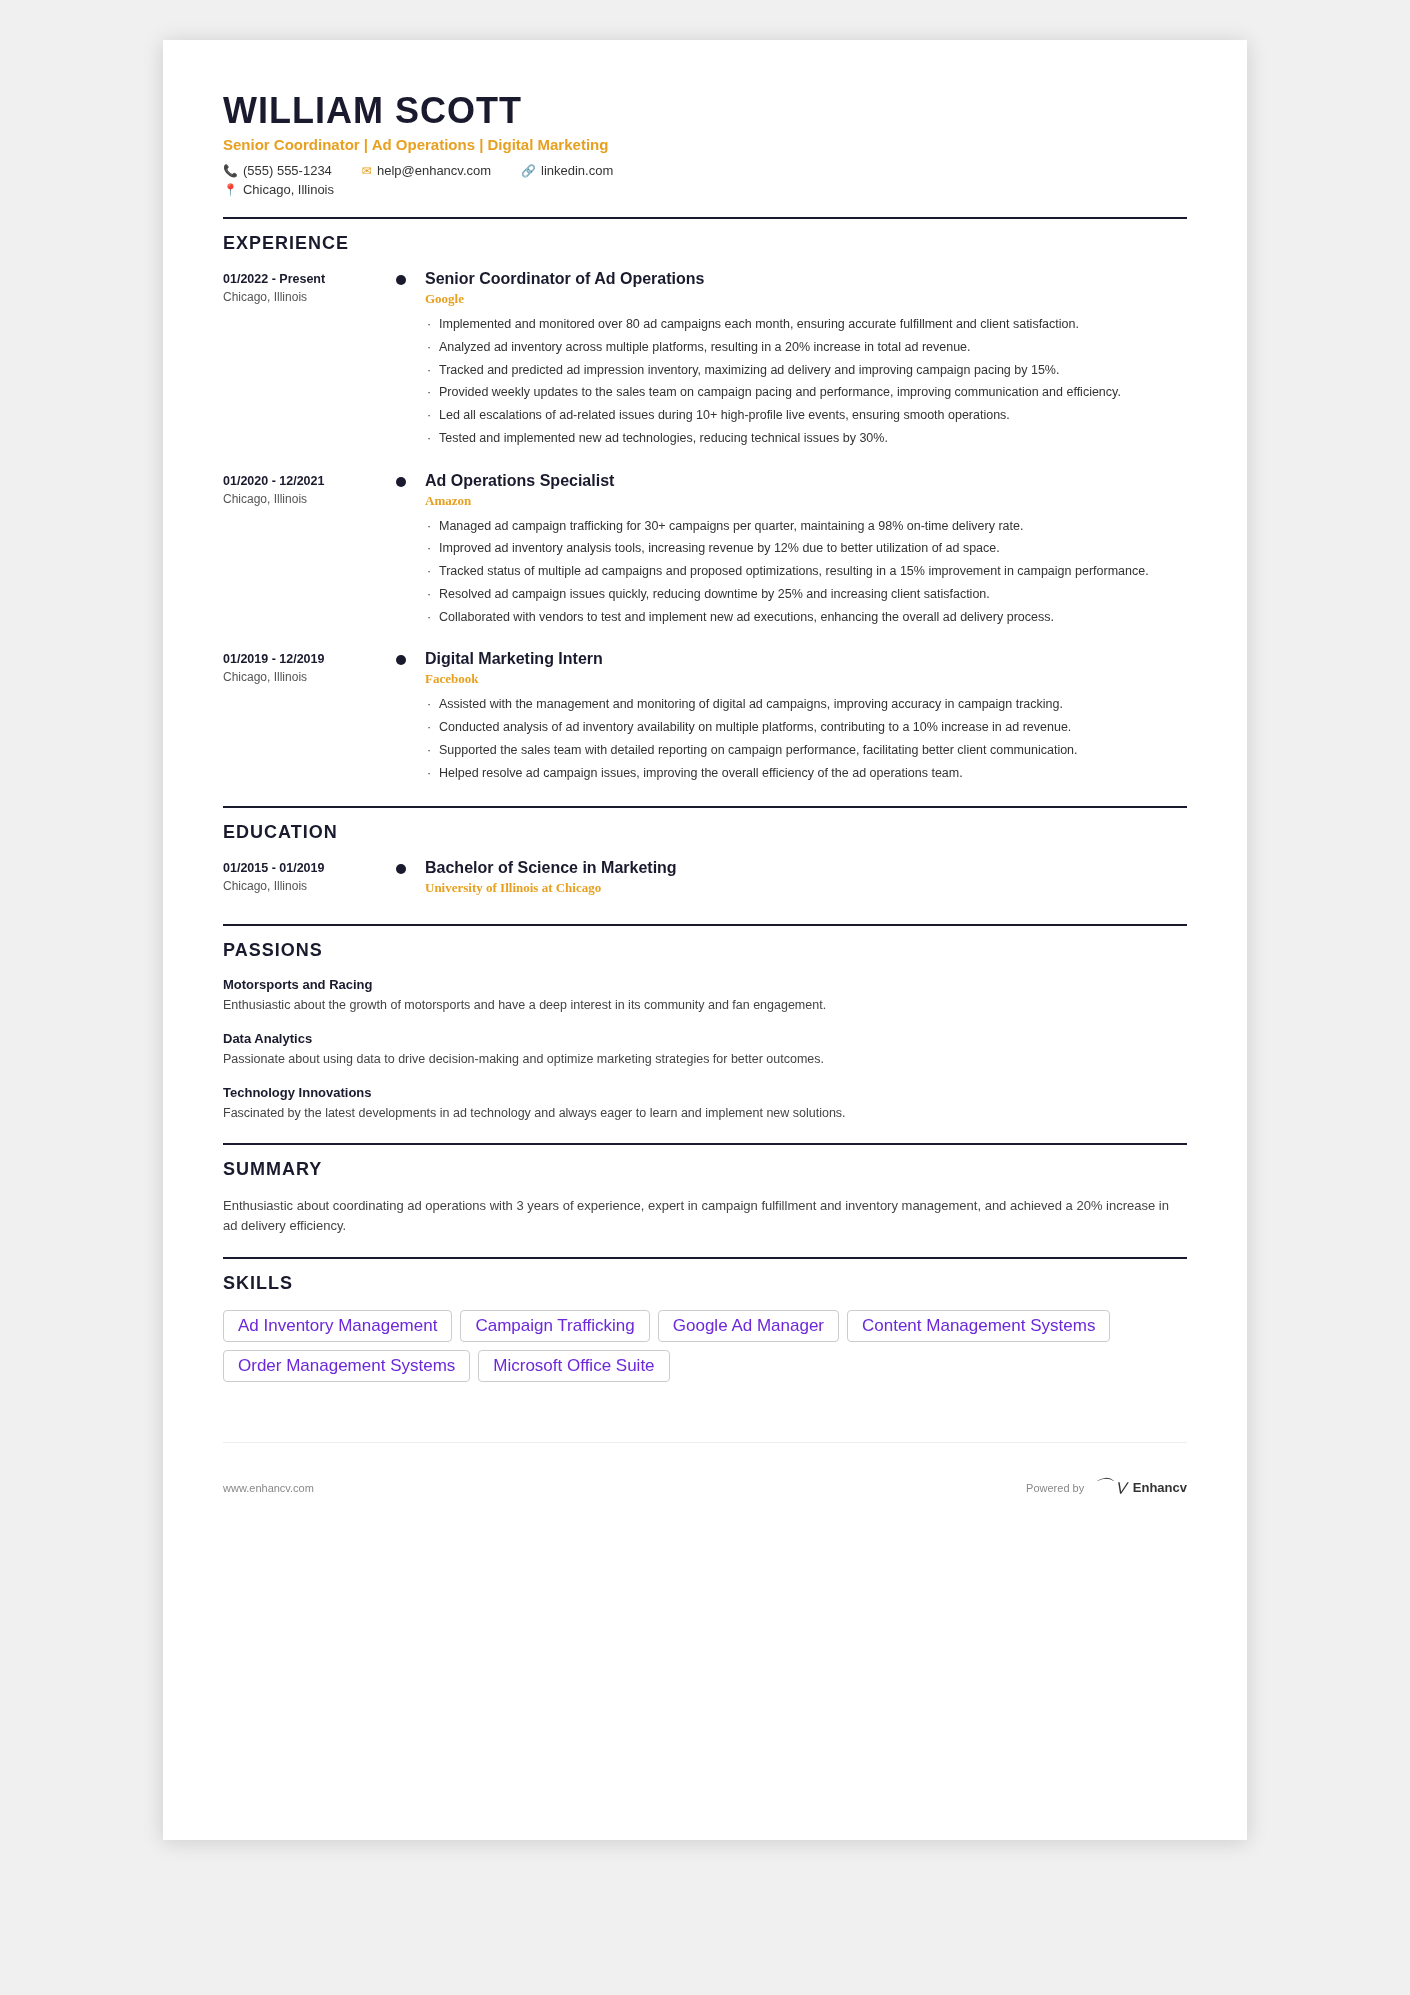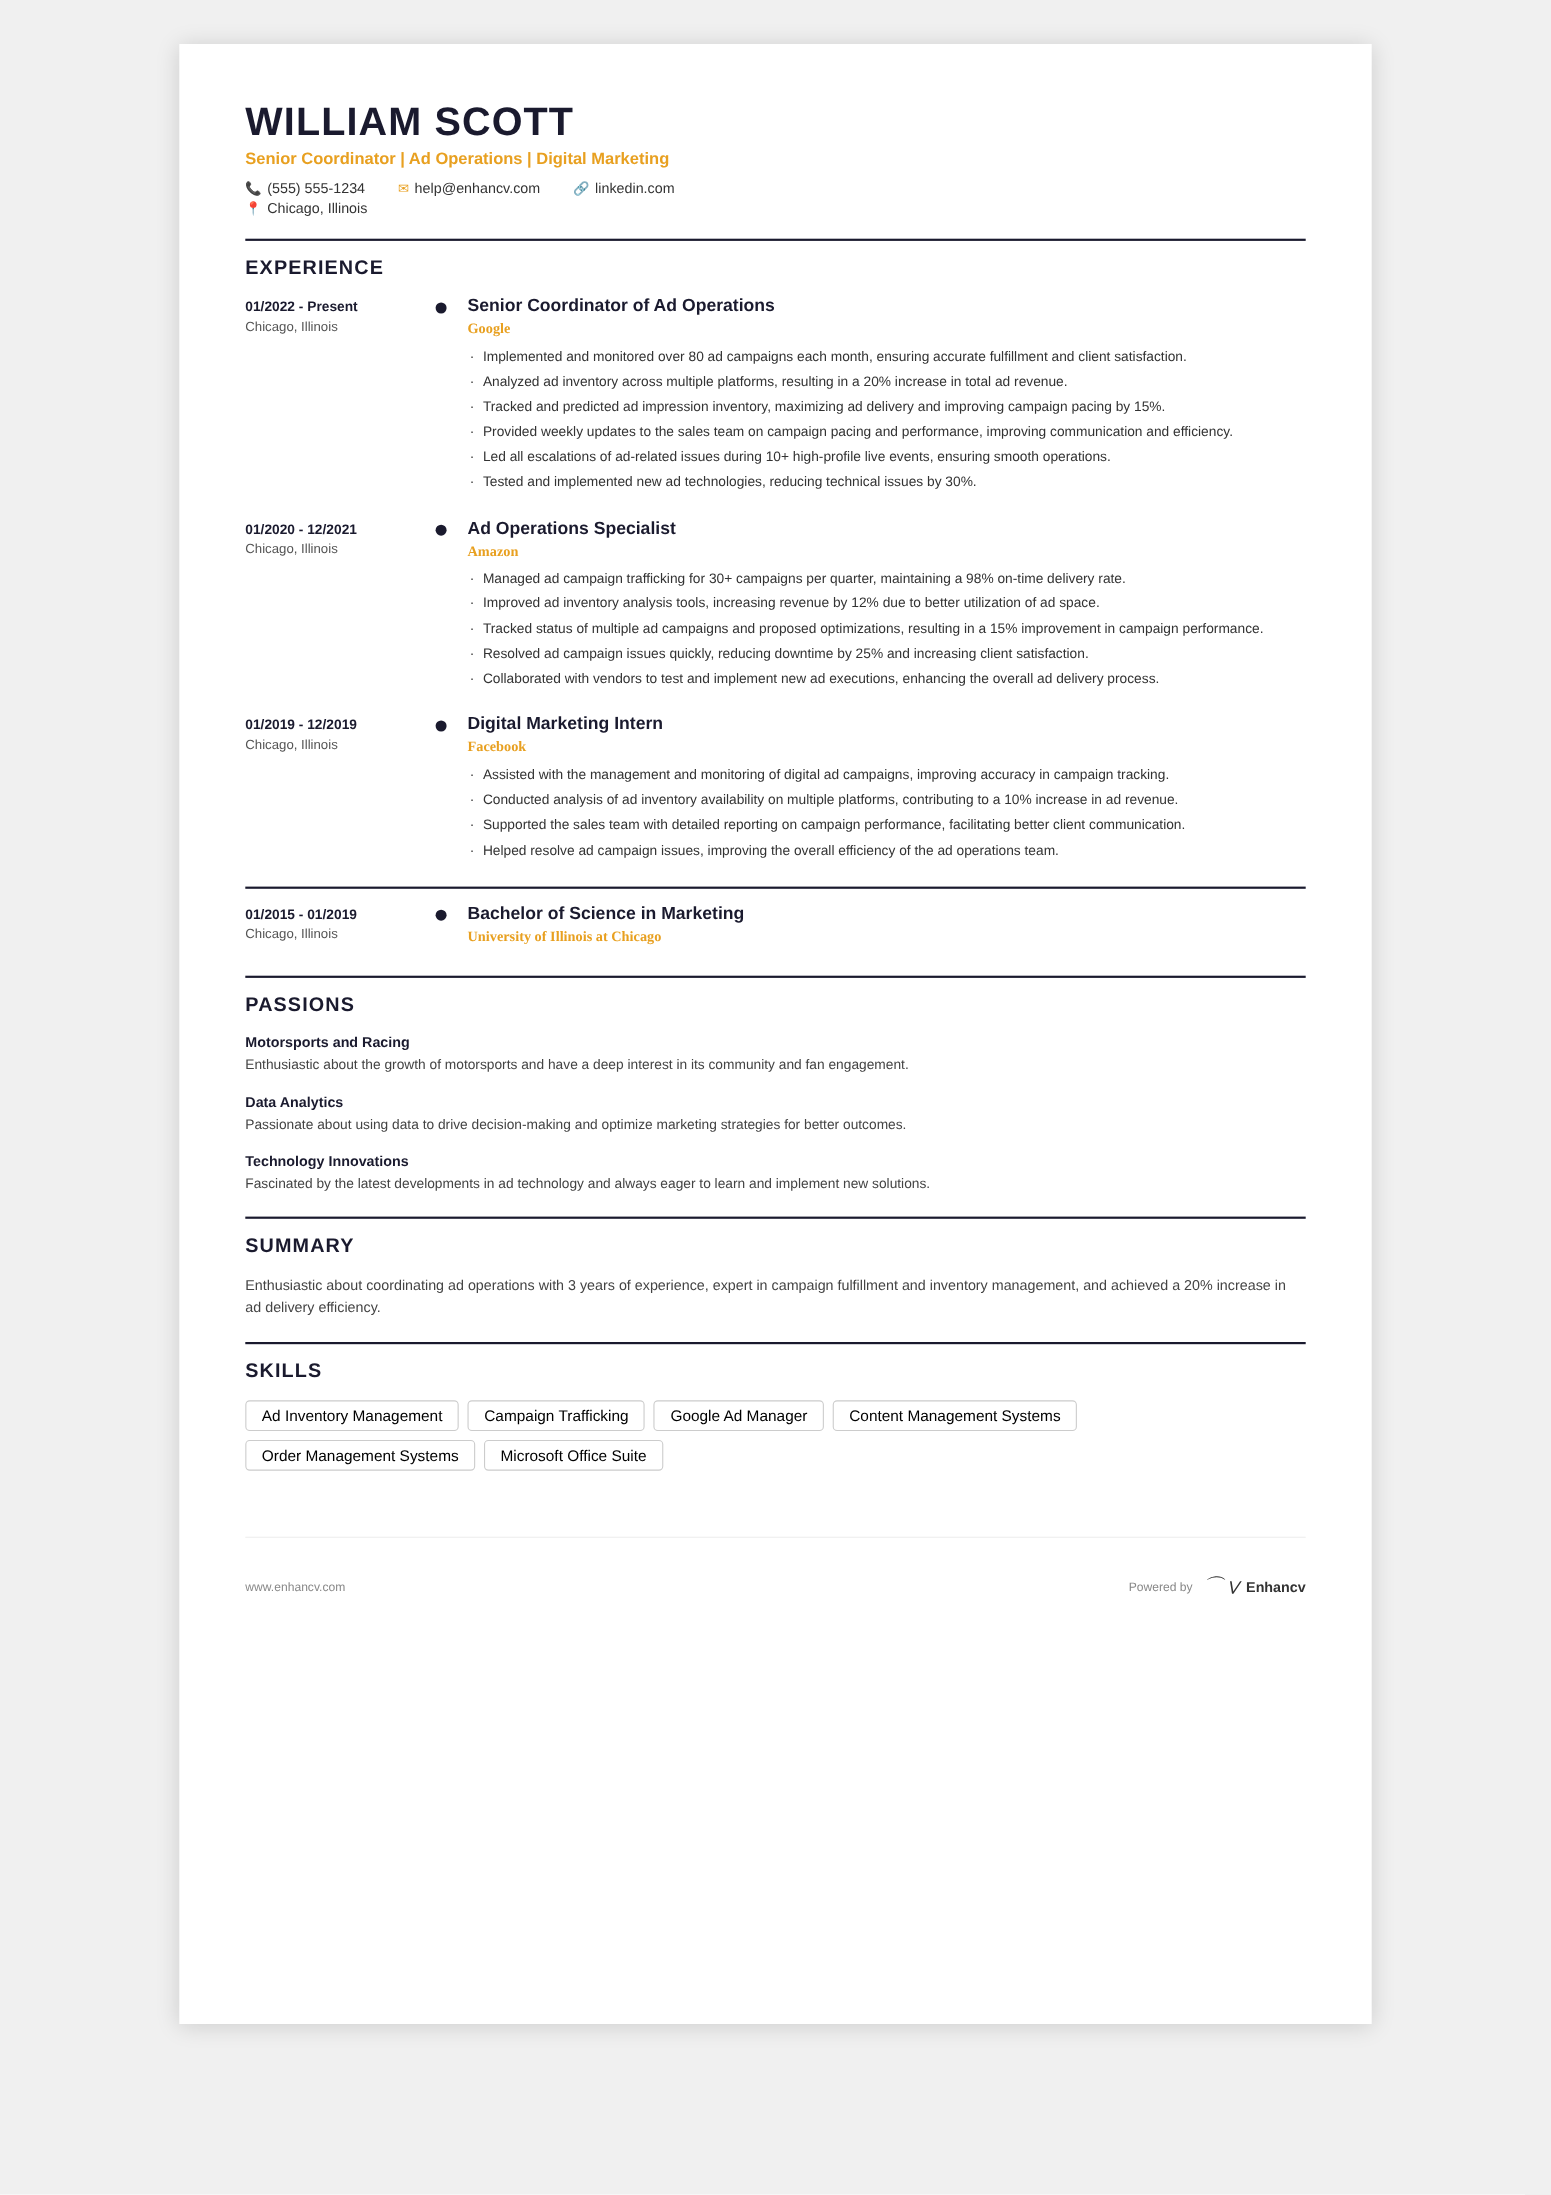--- a/index.html
+++ b/index.html
@@ -155,22 +155,22 @@
     .skills-grid {
       display: flex;
       flex-wrap: wrap;
       gap: 8px;
       margin-top: 6px;
     }
     .skill-tag {
       border: 1.5px solid #ccc;
       border-radius: 4px;
       padding: 5px 14px;
-      font-size: 14px;
-      color: #000000;
+      font-size: 17px;
+      color: #6d28d9;
       background: #fff;
     }
     .footer-bar {
       display: flex;
       justify-content: space-between;
       align-items: center;
       margin-top: 60px;
       padding-top: 31px;
       border-top: 1px solid #eee;
     }
@@ -287,20 +287,21 @@
       <ul class="exp-bullets">
         <li>Assisted with the management and monitoring of digital ad campaigns, improving accuracy in campaign tracking.</li>
         <li>Conducted analysis of ad inventory availability on multiple platforms, contributing to a 10% increase in ad revenue.</li>
         <li>Supported the sales team with detailed reporting on campaign performance, facilitating better client communication.</li>
         <li>Helped resolve ad campaign issues, improving the overall efficiency of the ad operations team.</li>
       </ul>
     </div>
   </div>
 
   <hr class="section-divider">
+  <div class="section-title">EDUCATION</div>
 
   <div class="experience-grid">
     <div>
       <div class="exp-date">01/2015 - 01/2019</div>
       <div class="exp-location">Chicago, Illinois</div>
     </div>
     <div class="dot-row">
       <div class="exp-dot"></div>
     </div>
     <div class="exp-content">

